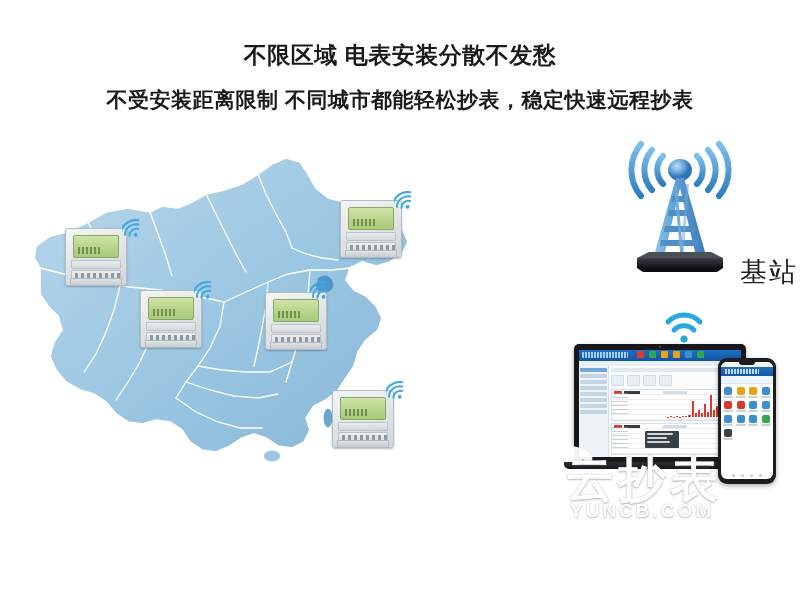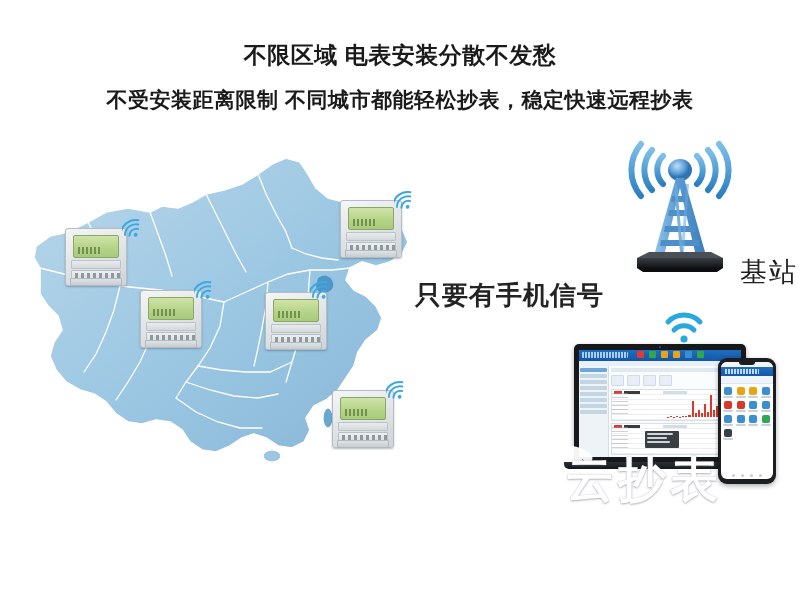--- a/index.html
+++ b/index.html
@@ -362,21 +362,20 @@
           <g fill="none" stroke="#3fa8e0" stroke-linecap="round" transform="rotate(-38 13 18)">
         <circle cx="13" cy="19" r="1.9" fill="#3fa8e0" stroke="none"></circle>
         <path d="M7.5,16 a7,7 0 0 1 11,0" stroke-width="2"></path>
         <path d="M4.5,12.5 a11,11 0 0 1 17,0" stroke-width="2"></path>
         <path d="M1.8,9.2 a15,15 0 0 1 22.4,0" stroke-width="2"></path>
       </g>
         </svg>
     </div>
   </div>
 
-  <div class="callout" id="co1">只要有手机信号</div>
 
   <div id="bs-wrap">
     <svg viewBox="0 0 110 140" width="110" height="140">
       <defs>
         <linearGradient id="twr" x1="0" y1="0" x2="1" y2="0">
           <stop offset="0%" stop-color="#8fc3e8"></stop>
             <stop offset="45%" stop-color="#5b9bd5"></stop>
           <stop offset="100%" stop-color="#3d7db8"></stop>
         </linearGradient>
         <linearGradient id="wv" x1="0" y1="0" x2="0" y2="1">
@@ -641,15 +640,16 @@
   </div>
 
   <div id="wm">
     <svg viewBox="0 0 310 92" width="310" height="92" style="position:absolute;left:0;top:0;">
       <g fill="none" stroke="#ffffff" stroke-width="9" stroke-linecap="round" opacity=".95">
         <path d="M96,20 a26,26 0 0 0 -44,16 a22,22 0 0 0 4,42 a30,30 0 0 0 44,6"></path>
         <path d="M56,36 a20,20 0 0 1 30,-14"></path>
       </g>
     </svg>
     <div id="wm-cn">云抄表</div>
+    <div id="wm-en">YUNCB.COM</div>
   </div>
 
 </div>
 
 </body></html>

